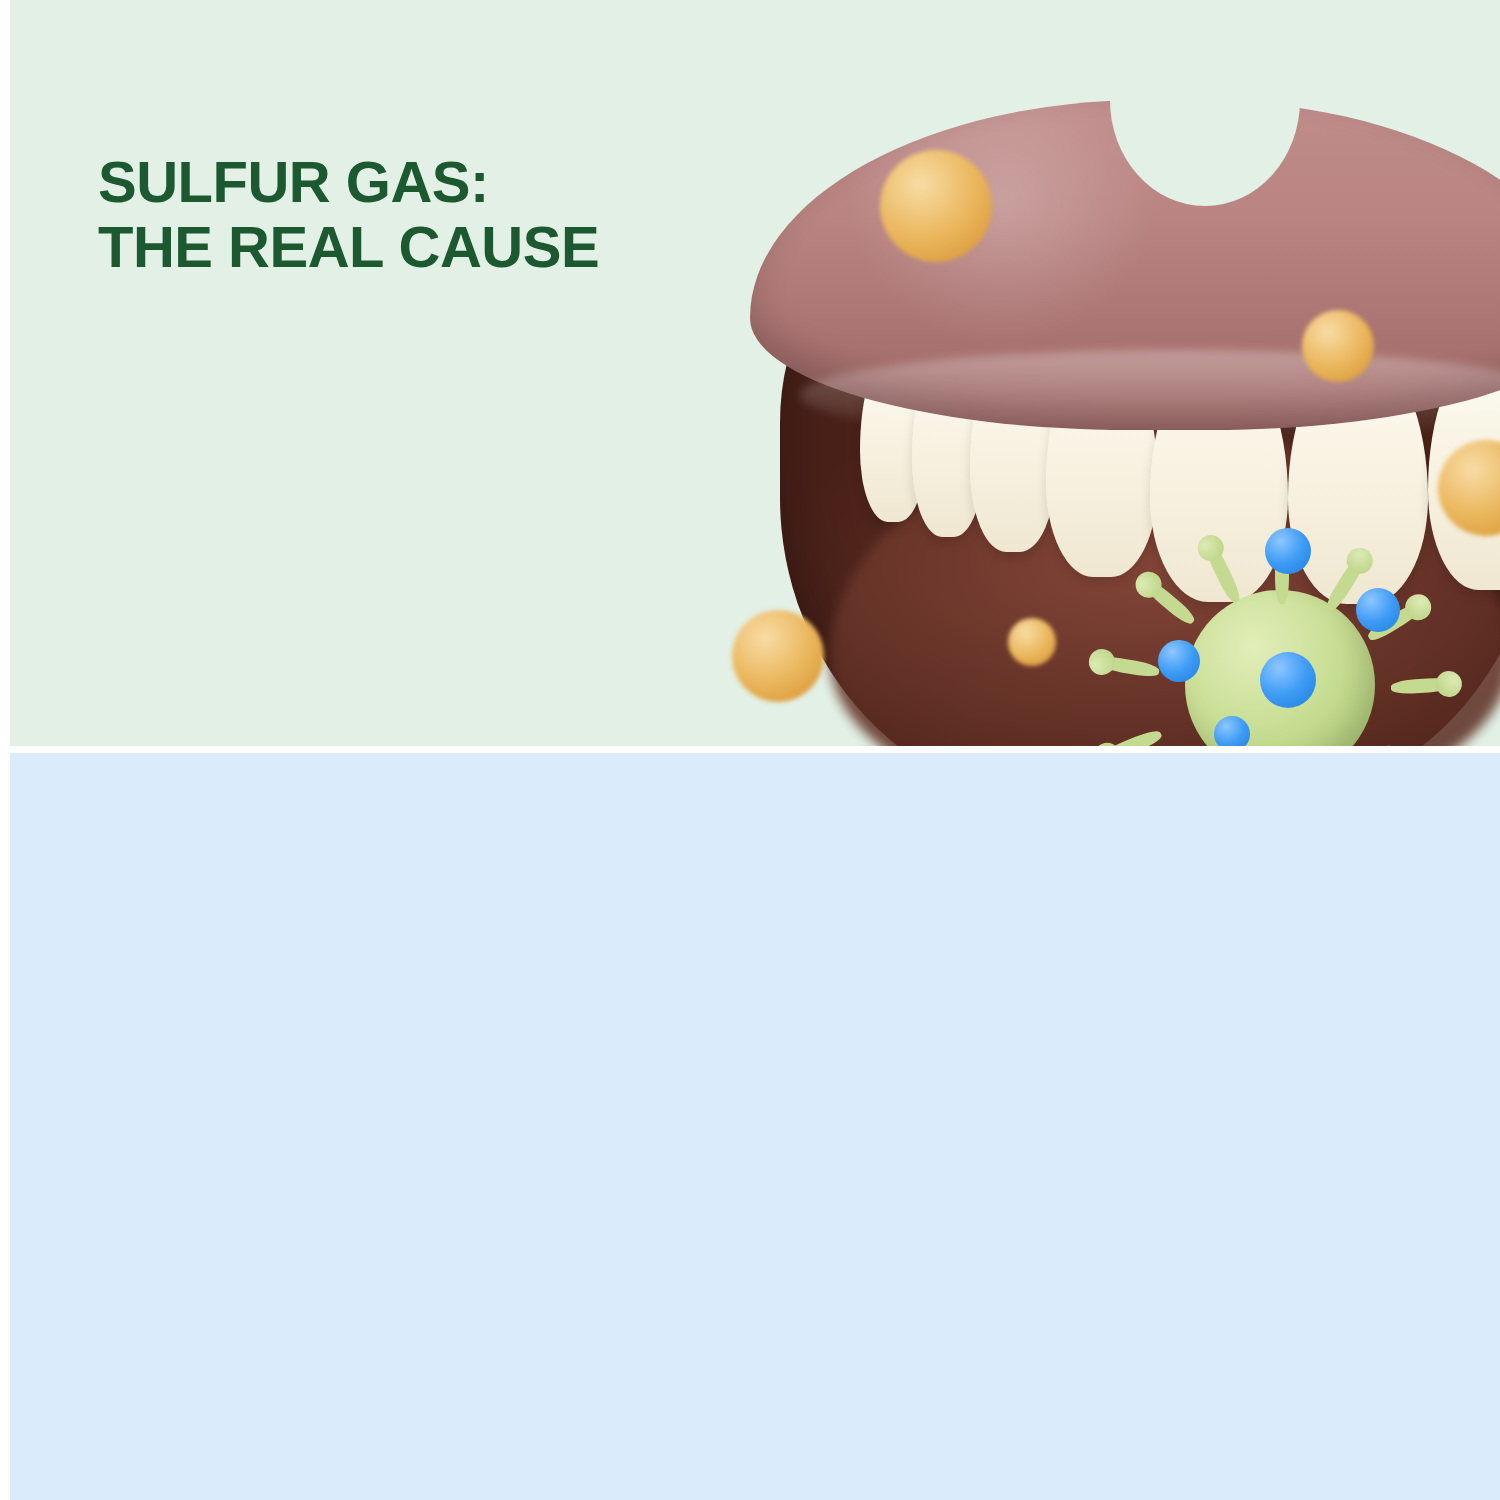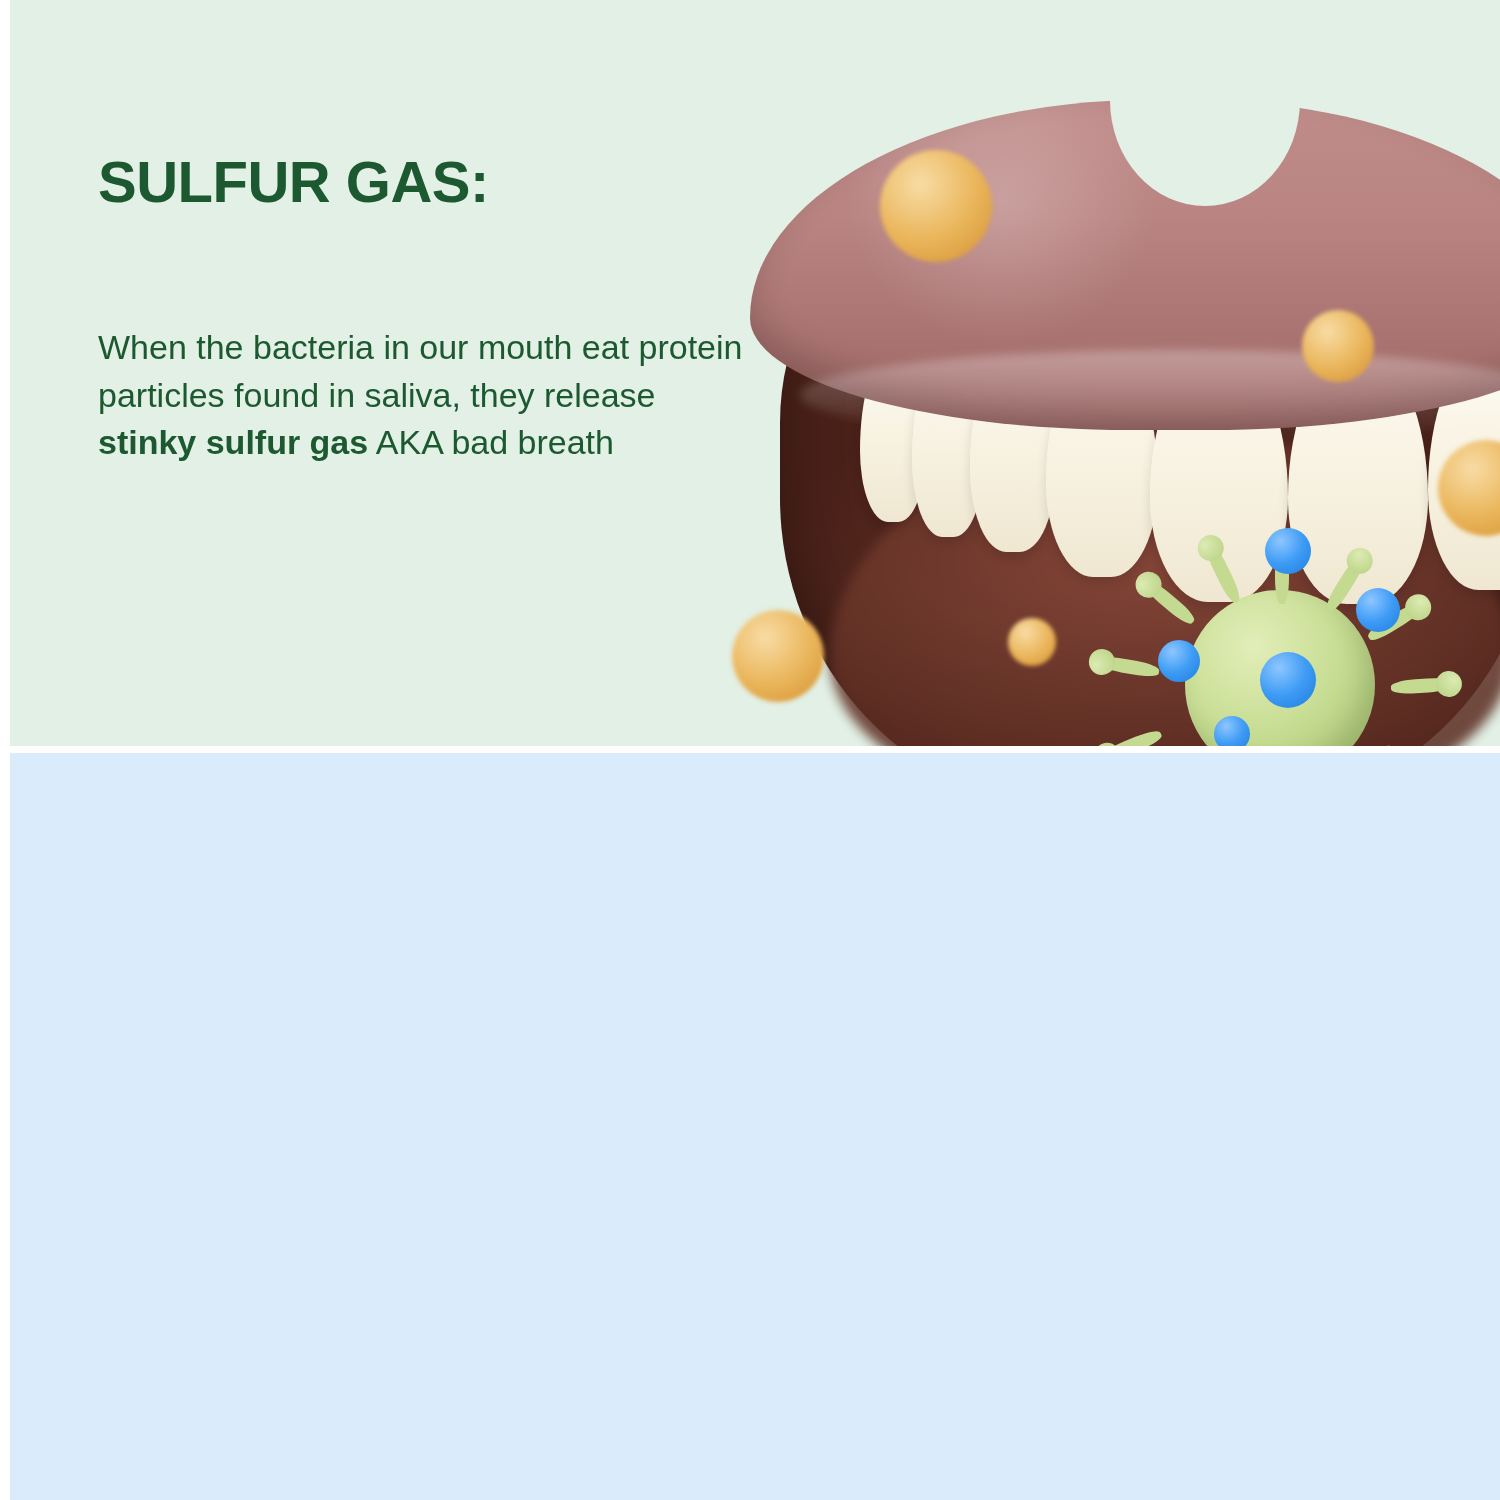--- a/index.html
+++ b/index.html
@@ -159,22 +159,21 @@
 
         <div class="zincdot" style="left:155px;top:8px;width:46px;height:46px;"></div>
         <div class="zincdot" style="left:246px;top:68px;width:44px;height:44px;"></div>
         <div class="zincdot" style="left:48px;top:120px;width:42px;height:42px;"></div>
         <div class="zincdot" style="left:150px;top:132px;width:56px;height:56px;"></div>
         <div class="zincdot" style="left:104px;top:196px;width:36px;height:36px;"></div>
       </div>
     </div>
 
     <div class="copy copy-top">
-      <h1 class="h-green"><span>SULFUR GAS:</span><br><br></h1>
-      <p class="body b-green"><span>When the bacteria in our mouth eat protein particles found in saliva, they release </span><b>stinky sulfur gas</b><span> AKA bad breath</span></p>
+      <h1 class="h-green"><span>SULFUR GAS:</span><br><span>THE REAL CAUSE</span><br></h1>
     </div>
   </div>
 
   <div class="panel panel-bottom">
 
     
 
     
   </div>
 

